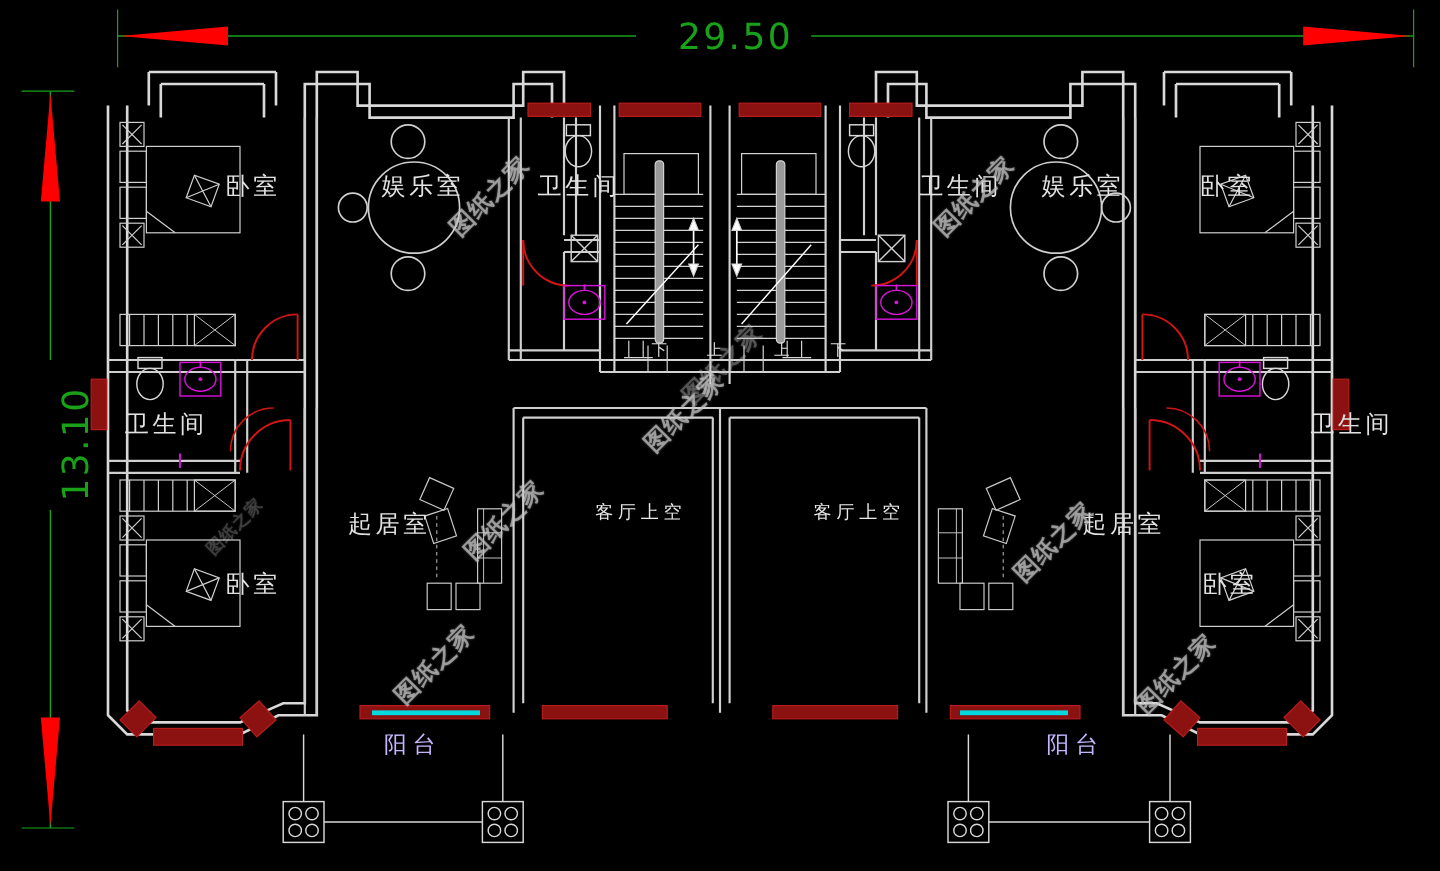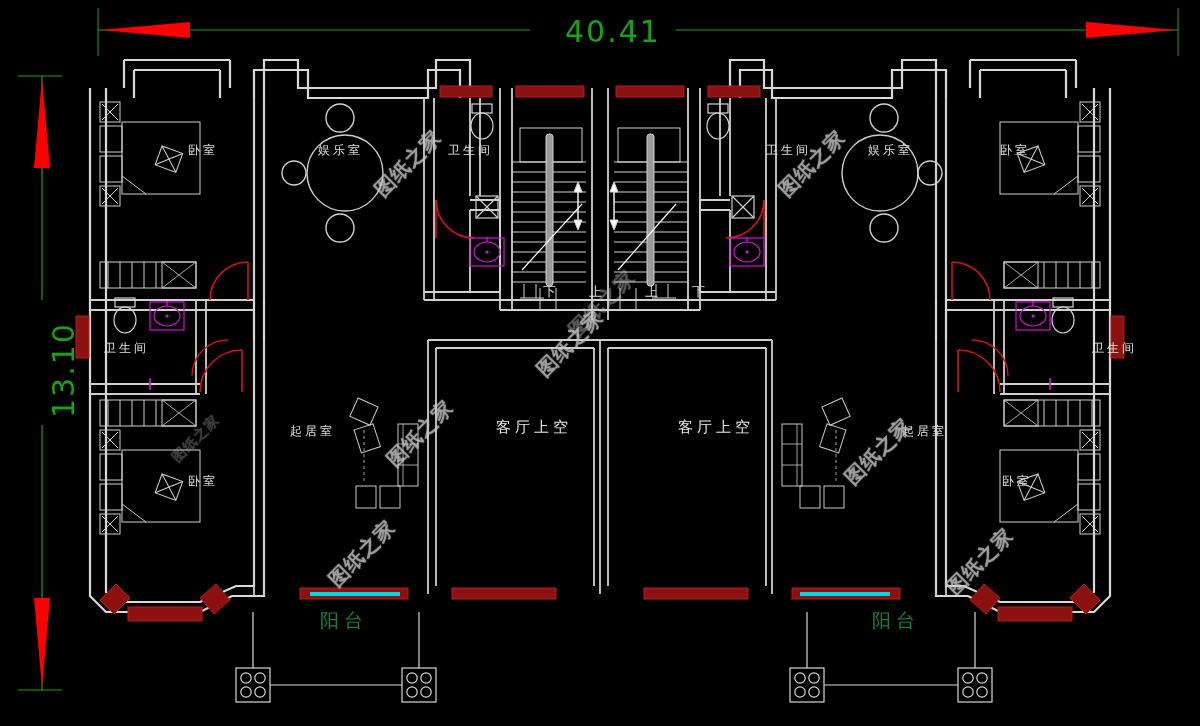--- a/index.html
+++ b/index.html
@@ -3,23 +3,23 @@
 <meta charset="utf-8">
 <title>CAD Floor Plan</title>
 <style>
   html,body{margin:0;padding:0;background:#000;}
   body{width:1200px;height:726px;overflow:hidden;
        font-family:"Liberation Sans","DejaVu Sans",sans-serif;}
   #stage{position:relative;width:1200px;height:726px;background:#000;overflow:hidden;}
   #stage svg{position:absolute;left:0;top:0;}
   .lbl{position:absolute;color:#dcdcdc;white-space:nowrap;letter-spacing:3px;
        font-family:"DejaVu Sans","Liberation Sans",sans-serif;}
-  .lbl-room{font-size:12px;color:#e2e2e2;}
+  .lbl-room{font-size:20px;color:#e2e2e2;}
   .lbl-void{font-size:15px;color:#e8e8e8;letter-spacing:4px;}
-  .lbl-balcony{font-size:19px;color:#15803d;letter-spacing:5px;}
+  .lbl-balcony{font-size:19px;color:#c4b5fd;letter-spacing:5px;}
   .dim{position:absolute;color:#19a119;font-family:"DejaVu Sans","Liberation Sans",sans-serif;}
   .dim-top{font-size:30px;letter-spacing:2px;}
   .dim-left{font-size:30px;letter-spacing:2px;transform-origin:0 0;}
   .wm{position:absolute;color:rgba(190,190,190,.72);font-size:20px;
       font-weight:bold;letter-spacing:1px;white-space:nowrap;
       transform-origin:50% 50%;text-shadow:0 0 2px rgba(255,255,255,.35);
       font-family:"DejaVu Sans","Liberation Sans",sans-serif;}
 </style>
 </head>
 <body>
@@ -332,21 +332,21 @@
     <g transform="translate(958,668)">
           <use href="#pad"></use>
         </g>
     <g stroke="#d8d8d8" stroke-width="1.2" fill="none">
       <path d="M253 612 v56 M419 612 v56 M807 612 v56 M975 612 v56"></path>
       <path d="M270 685 h132 M824 685 h134"></path>
     </g>
   </g>
 </svg>
 
-<div class="dim dim-top" style="left:565px;top:14px;">40.41</div>
+<div class="dim dim-top" style="left:565px;top:14px;">29.50</div>
 <div class="dim dim-left" style="left:46px;top:418px;transform:rotate(-90deg);">13.10</div>
 
 <div class="lbl lbl-room" style="left:188px;top:142px;">卧室</div>
 <div class="lbl lbl-room" style="left:318px;top:142px;">娱乐室</div>
 <div class="lbl lbl-room" style="left:448px;top:142px;">卫生间</div>
 <div class="lbl lbl-room" style="left:766px;top:142px;">卫生间</div>
 <div class="lbl lbl-room" style="left:868px;top:142px;">娱乐室</div>
 <div class="lbl lbl-room" style="left:1000px;top:142px;">卧室</div>
 <div class="lbl lbl-room" style="left:104px;top:340px;">卫生间</div>
 <div class="lbl lbl-room" style="left:1092px;top:340px;">卫生间</div>

